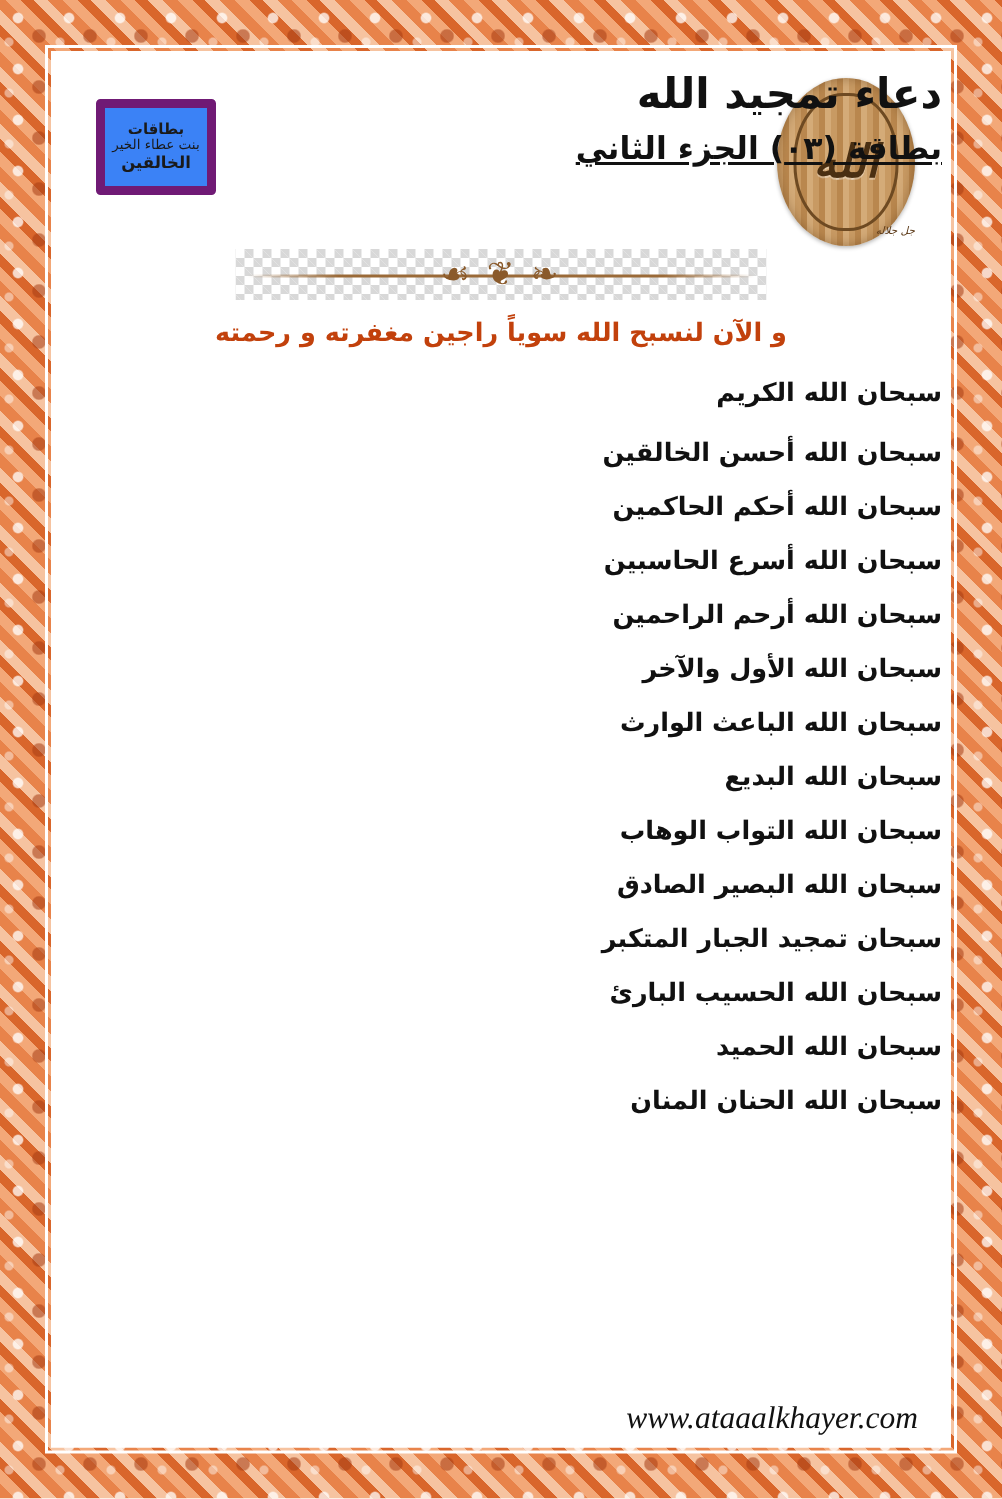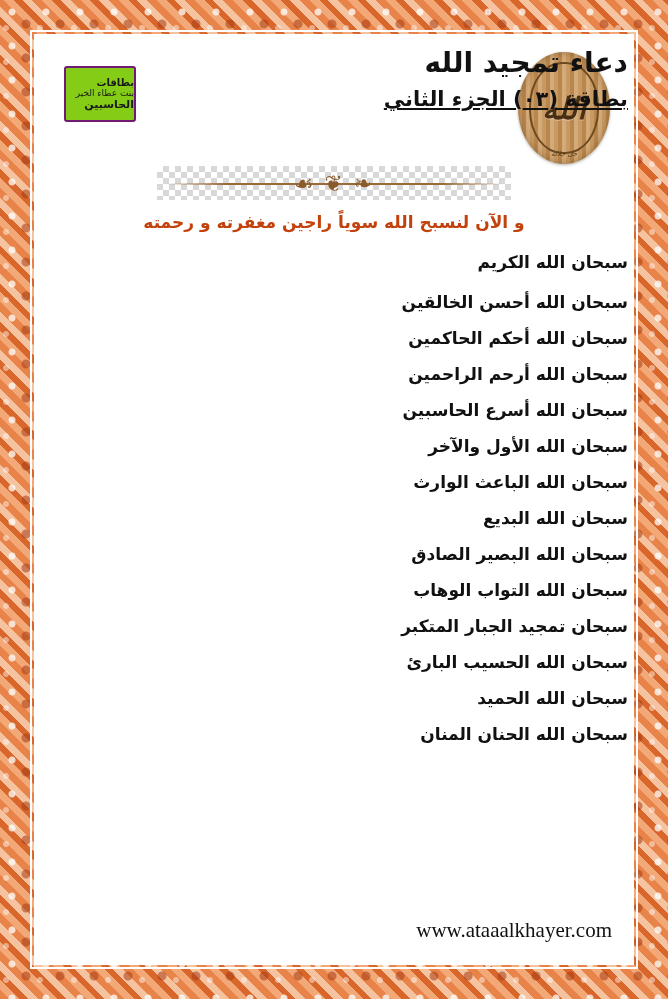--- a/index.html
+++ b/index.html
@@ -95,28 +95,28 @@
     height: 120px;
   }
 
   
   .logo-badge {
     position: absolute;
     left: 24px;
     top: 26px;
     width: 68px;
     height: 52px;
-    border: 2px solid #701a75;
+    border: 6px solid #701a75;
     border-radius: 3px;
     display: flex;
     flex-direction: column;
-    align-items: flex-start;
+    align-items: center;
     justify-content: center;
     line-height: 1.15;
-    background: #84cc16;
+    background: #3b82f6;
   }
   .logo-badge .l1 { font-size: 10px; font-weight: bold; color: #1a1a1a; }
   .logo-badge .l2 { font-size: 9px;  color: #1a1a1a; }
   .logo-badge .l3 { font-size: 11px; font-weight: bold; color: #1a1a1a; letter-spacing: 1px;}
 
   
   .medallion {
     position: absolute;
     right: 18px;
     top: 12px;
@@ -144,21 +144,21 @@
     justify-content: center;
     color: #4a2f12;
     font-size: 30px;
     font-weight: bold;
     text-shadow: 0 1px 0 rgba(255,255,255,.35);
   }
   .medallion .sub {
     position: absolute;
     bottom: 6px;
     width: 100%;
-    text-align: center;
+    text-align: right;
     font-size: 7px;
     color: #5c3a18;
   }
 
   .titles {
     position: absolute;
     left: 0; right: 0;
     top: 6px;
     text-align: right;
   }
@@ -228,22 +228,23 @@
     padding: 8px 0;
   }
   .line.first {
     padding-top: 10px;
     padding-bottom: 12px;
   }
 
   .footer {
     position: absolute;
     right: 16px;
-    bottom: 16px;
+    bottom: 1px;
     font-family: "Liberation Serif", serif;
+    font-style: italic;
     font-size: 21px;
     color: #111;
     direction: ltr;
   }
 </style>
 </head>
 <body>
 
 <div class="page">
 
@@ -252,21 +253,21 @@
   <div class="frame-mask"></div>
   <div class="frame-inner-line"></div>
 
   <div class="content">
 
     <div class="header-row">
 
       <div class="logo-badge">
         <span class="l1">بطاقات</span>
         <span class="l2">بنت عطاء الخير</span>
-        <span class="l3">الحاسبين</span>
+        <span class="l3">الخالقين</span>
       </div>
 
       <div class="medallion">
         <div class="inner-oval">الله</div>
         <div class="sub">جل جلاله</div>
       </div>
 
       <div class="titles">
         <div class="title-main">دعاء تمجيد الله</div>
         <div class="title-sub">بطاقة (٠٣) الجزء الثاني</div>
@@ -278,27 +279,27 @@
       <div class="orn-line"></div>
       <div class="orn">❧ ❦ ☙</div>
     </div>
 
     <div class="intro">و الآن لنسبح الله سوياً راجين مغفرته و رحمته</div>
 
     <div class="lines">
       <div class="line first">سبحان الله الكريم</div>
       <div class="line">سبحان الله أحسن الخالقين</div>
       <div class="line">سبحان الله أحكم الحاكمين</div>
+      <div class="line">سبحان الله أسرع الحاسبين</div>
       <div class="line">سبحان الله أرحم الراحمين</div>
-      <div class="line">سبحان الله أسرع الحاسبين</div>
       <div class="line">سبحان الله الأول والآخر</div>
       <div class="line">سبحان الله الباعث الوارث</div>
       <div class="line">سبحان الله البديع</div>
+      <div class="line">سبحان الله التواب الوهاب</div>
       <div class="line">سبحان الله البصير الصادق</div>
-      <div class="line">سبحان الله التواب الوهاب</div>
       <div class="line">سبحان تمجيد الجبار المتكبر</div>
       <div class="line">سبحان الله الحسيب البارئ</div>
       <div class="line">سبحان الله الحميد</div>
       <div class="line">سبحان الله الحنان المنان</div>
     </div>
 
     <div class="footer">www.ataaalkhayer.com</div>
 
   </div>
 </div>

